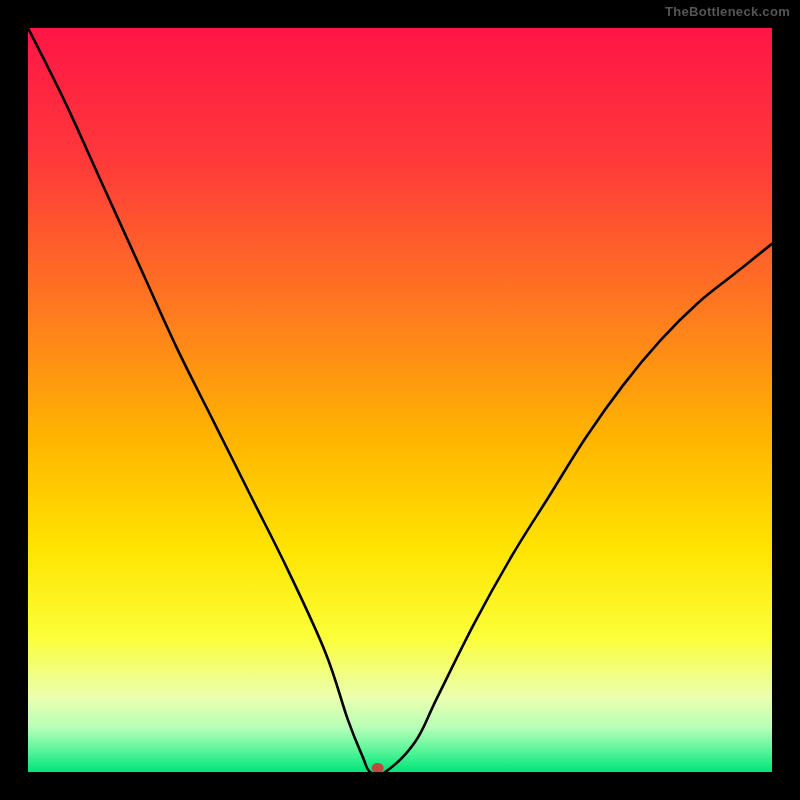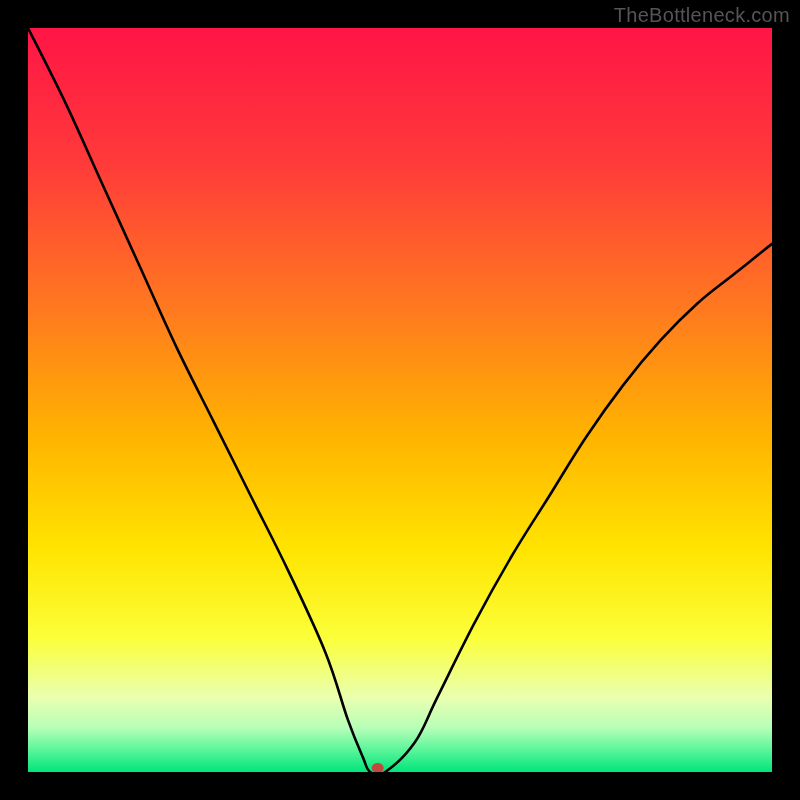--- a/index.html
+++ b/index.html
@@ -15,22 +15,22 @@
     position: relative;
     width: 800px;
     height: 800px;
     background: #000;
   }
   .watermark {
     position: absolute;
     top: 4px;
     right: 10px;
     color: #555;
-    font-size: 20px;
-    font-weight: 400;
+    font-size: 13px;
+    font-weight: 700;
     letter-spacing: 0.3px;
     z-index: 5;
   }
   .plot {
     position: absolute;
     left: 28px;
     top: 28px;
     width: 744px;
     height: 744px;
   }

